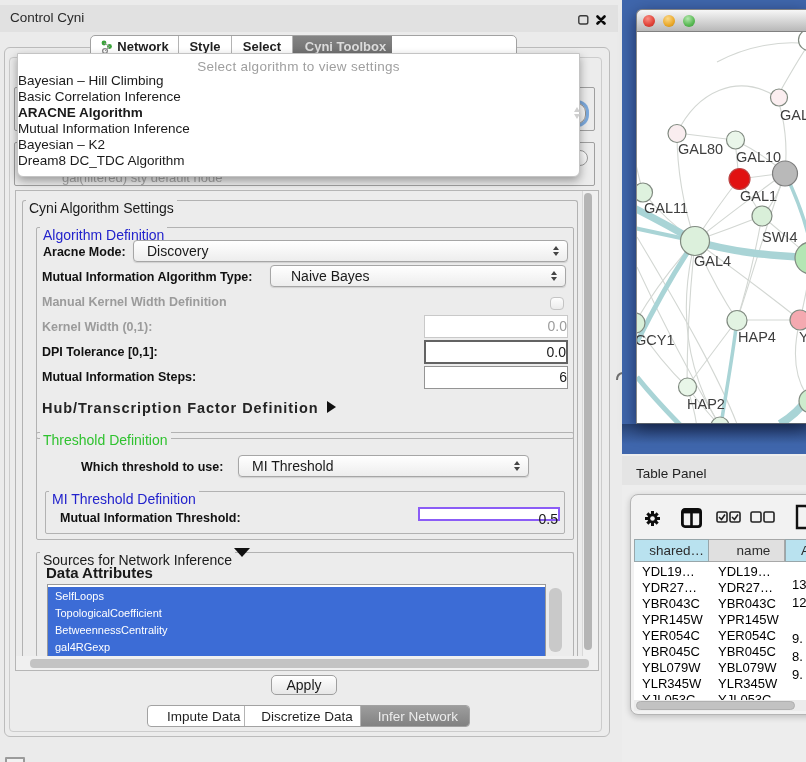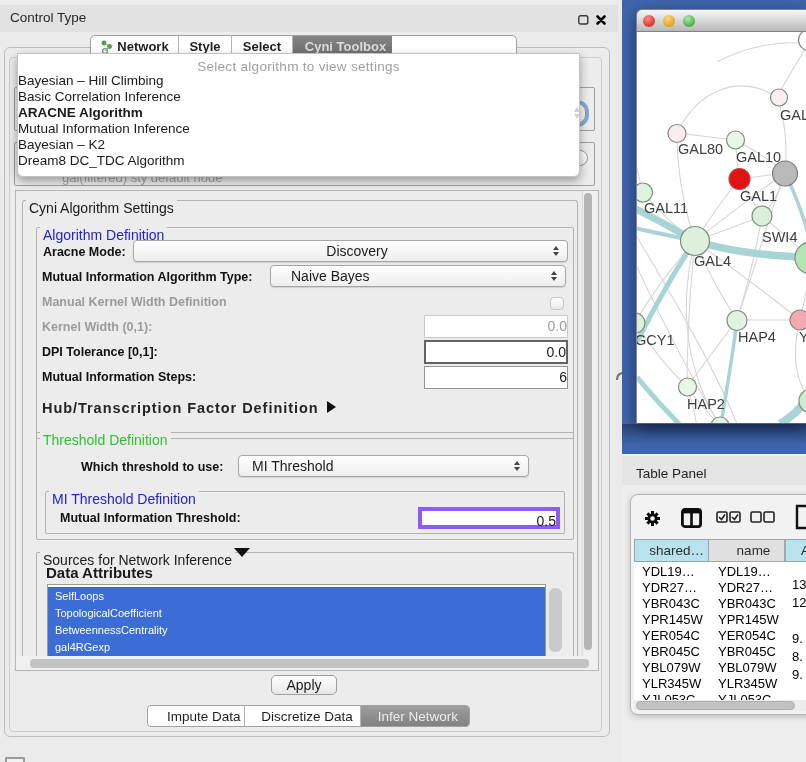--- a/index.html
+++ b/index.html
@@ -22,21 +22,21 @@
 .seg > div:last-child { border-right:none; }
 .seg .sel { background:linear-gradient(#848484,#6d6d6d); color:#dcdcdc;padding-left:6px; }
 </style>
 </head>
 <body>
 
 <div class="abs" style="left:0;top:0;width:618px;height:5px;background:#f1f1f1;"></div>
 <div class="abs" style="left:5px;top:0;width:3px;height:2px;background:#666;"></div>
 <div class="abs" style="left:0;top:0;width:622px;height:762px;background:#ebebeb;"></div>
 <div class="abs" style="left:0;top:5px;width:618px;height:27px;background:#e1e1e1;"></div>
-<div class="abs" style="left:10px;top:10px;font-size:13.5px;color:#2a2a2a;">Control Type</div>
+<div class="abs" style="left:10px;top:10px;font-size:13.5px;color:#2a2a2a;">Control Cyni</div>
 
 <svg class="abs" style="left:578px;top:15px;" width="11" height="10">
     <rect x="0.8" y="0.8" width="9" height="8.2" rx="1.8" fill="none" stroke="#3a3a3a" stroke-width="1.4"></rect>
   </svg>
 <svg class="abs" style="left:596px;top:15px;" width="10" height="10">
     <path d="M1.5 1.5 L8.5 8.5 M8.5 1.5 L1.5 8.5" stroke="#0a0a0a" stroke-width="2.6" stroke-linecap="round"></path>
   </svg>
 
 <div class="abs" style="left:4px;top:47px;width:606px;height:690px;background:#ececec;border:1px solid #bcbcbc;border-radius:6px;"></div>
 
@@ -64,21 +64,21 @@
 <div class="abs" style="left:15px;top:190px;width:584px;height:481px;border:1px solid #b6b6b6;background:#ececec;"></div>
 
 <div class="group" style="left:22px;top:200px;width:556px;height:466px;border-bottom:none;border-radius:3px 3px 0 0;">
   <span class="gtitle">Cyni Algorithm Settings</span>
 </div>
 
 <div class="group" style="left:36px;top:227px;width:538px;height:212px;">
   <span class="gtitle" style="color:#2222cc;">Algorithm Definition</span>
 </div>
 <div class="lbl" style="left:43px;top:245px;">Aracne Mode:</div>
-<div class="combo" style="left:133px;top:240px;width:435px;height:22px;padding-left:13px;text-align:center;">Discovery<span class="arr"></span></div>
+<div class="combo" style="left:133px;top:240px;width:435px;height:22px;padding-left:13px;">Discovery<span class="arr"></span></div>
 <div class="lbl" style="left:42px;top:270px;">Mutual Information Algorithm Type:</div>
 <div class="combo" style="left:270px;top:265px;width:296px;height:22px;padding-left:20px;">Naive Bayes<span class="arr"></span></div>
 <div class="lbl gray" style="left:42px;top:295px;">Manual Kernel Width Definition</div>
 <div class="abs" style="left:550px;top:297px;width:14px;height:13px;background:linear-gradient(#fdfdfd,#ebebeb);border:1px solid #c4c4c4;border-radius:4px;"></div>
 <div class="lbl gray" style="left:42px;top:320px;">Kernel Width (0,1):</div>
 <div class="tfield" style="left:424px;top:315px;width:144px;height:23px;border:1px solid #c9c9c9;color:#9c9c9c;">0.0</div>
 <div class="lbl" style="left:42px;top:345px;">DPI Tolerance [0,1]:</div>
 <div class="tfield" style="left:424px;top:340px;width:144px;height:24px;border:2px solid #636363;line-height:20px;">0.0</div>
 <div class="lbl" style="left:42px;top:370px;">Mutual Information Steps:</div>
 <div class="tfield" style="left:424px;top:366px;width:144px;height:23px;border:1px solid #949494;">6</div>
@@ -88,21 +88,21 @@
 
 <div class="group" style="left:36px;top:432px;width:538px;height:108px;">
   <span class="gtitle" style="color:#2fc22f;">Threshold Definition</span>
 </div>
 <div class="lbl" style="left:81px;top:460px;">Which threshold to use:</div>
 <div class="combo" style="left:238px;top:455px;width:291px;height:22px;padding-left:13px;">MI Threshold<span class="arr"></span></div>
 <div class="group" style="left:45px;top:491px;width:520px;height:43px;">
   <span class="gtitle" style="color:#2222cc;">MI Threshold Definition</span>
 </div>
 <div class="lbl" style="left:60px;top:511px;">Mutual Information Threshold:</div>
-<div class="tfield" style="left:418px;top:507px;width:142px;height:22px;border:4px solid #8b5cf6;">0.5</div>
+<div class="tfield" style="left:418px;top:507px;width:142px;height:14px;border:2px solid #8b5cf6;">0.5</div>
 
 <div class="group" style="left:36px;top:552px;width:538px;height:105px;border-bottom:none;">
   <span class="gtitle">Sources for Network Inference</span>
 </div>
 <div class="abs" style="left:234px;top:548px;width:0;height:0;border-top:9px solid #111;border-left:8px solid transparent;border-right:8px solid transparent;"></div>
 <div class="abs" style="left:46px;top:564px;font:bold 15px 'Liberation Sans',sans-serif;">Data Attributes</div>
 <div class="abs" style="left:47px;top:584px;width:499px;height:73px;background:#fff;border:1px solid #9a9a9a;border-bottom:none;"></div>
 <div class="abs" style="left:48px;top:587px;width:497px;height:70px;background:#3c6cd6;color:#fff;font-size:11px;line-height:17px;padding-left:7px;padding-top:1px;">SelfLoops<br>TopologicalCoefficient<br>BetweennessCentrality<br>gal4RGexp</div>
 <div class="abs" style="left:549px;top:588px;width:13px;height:64px;background:#c9c9c9;border-radius:6px;"></div>
 

